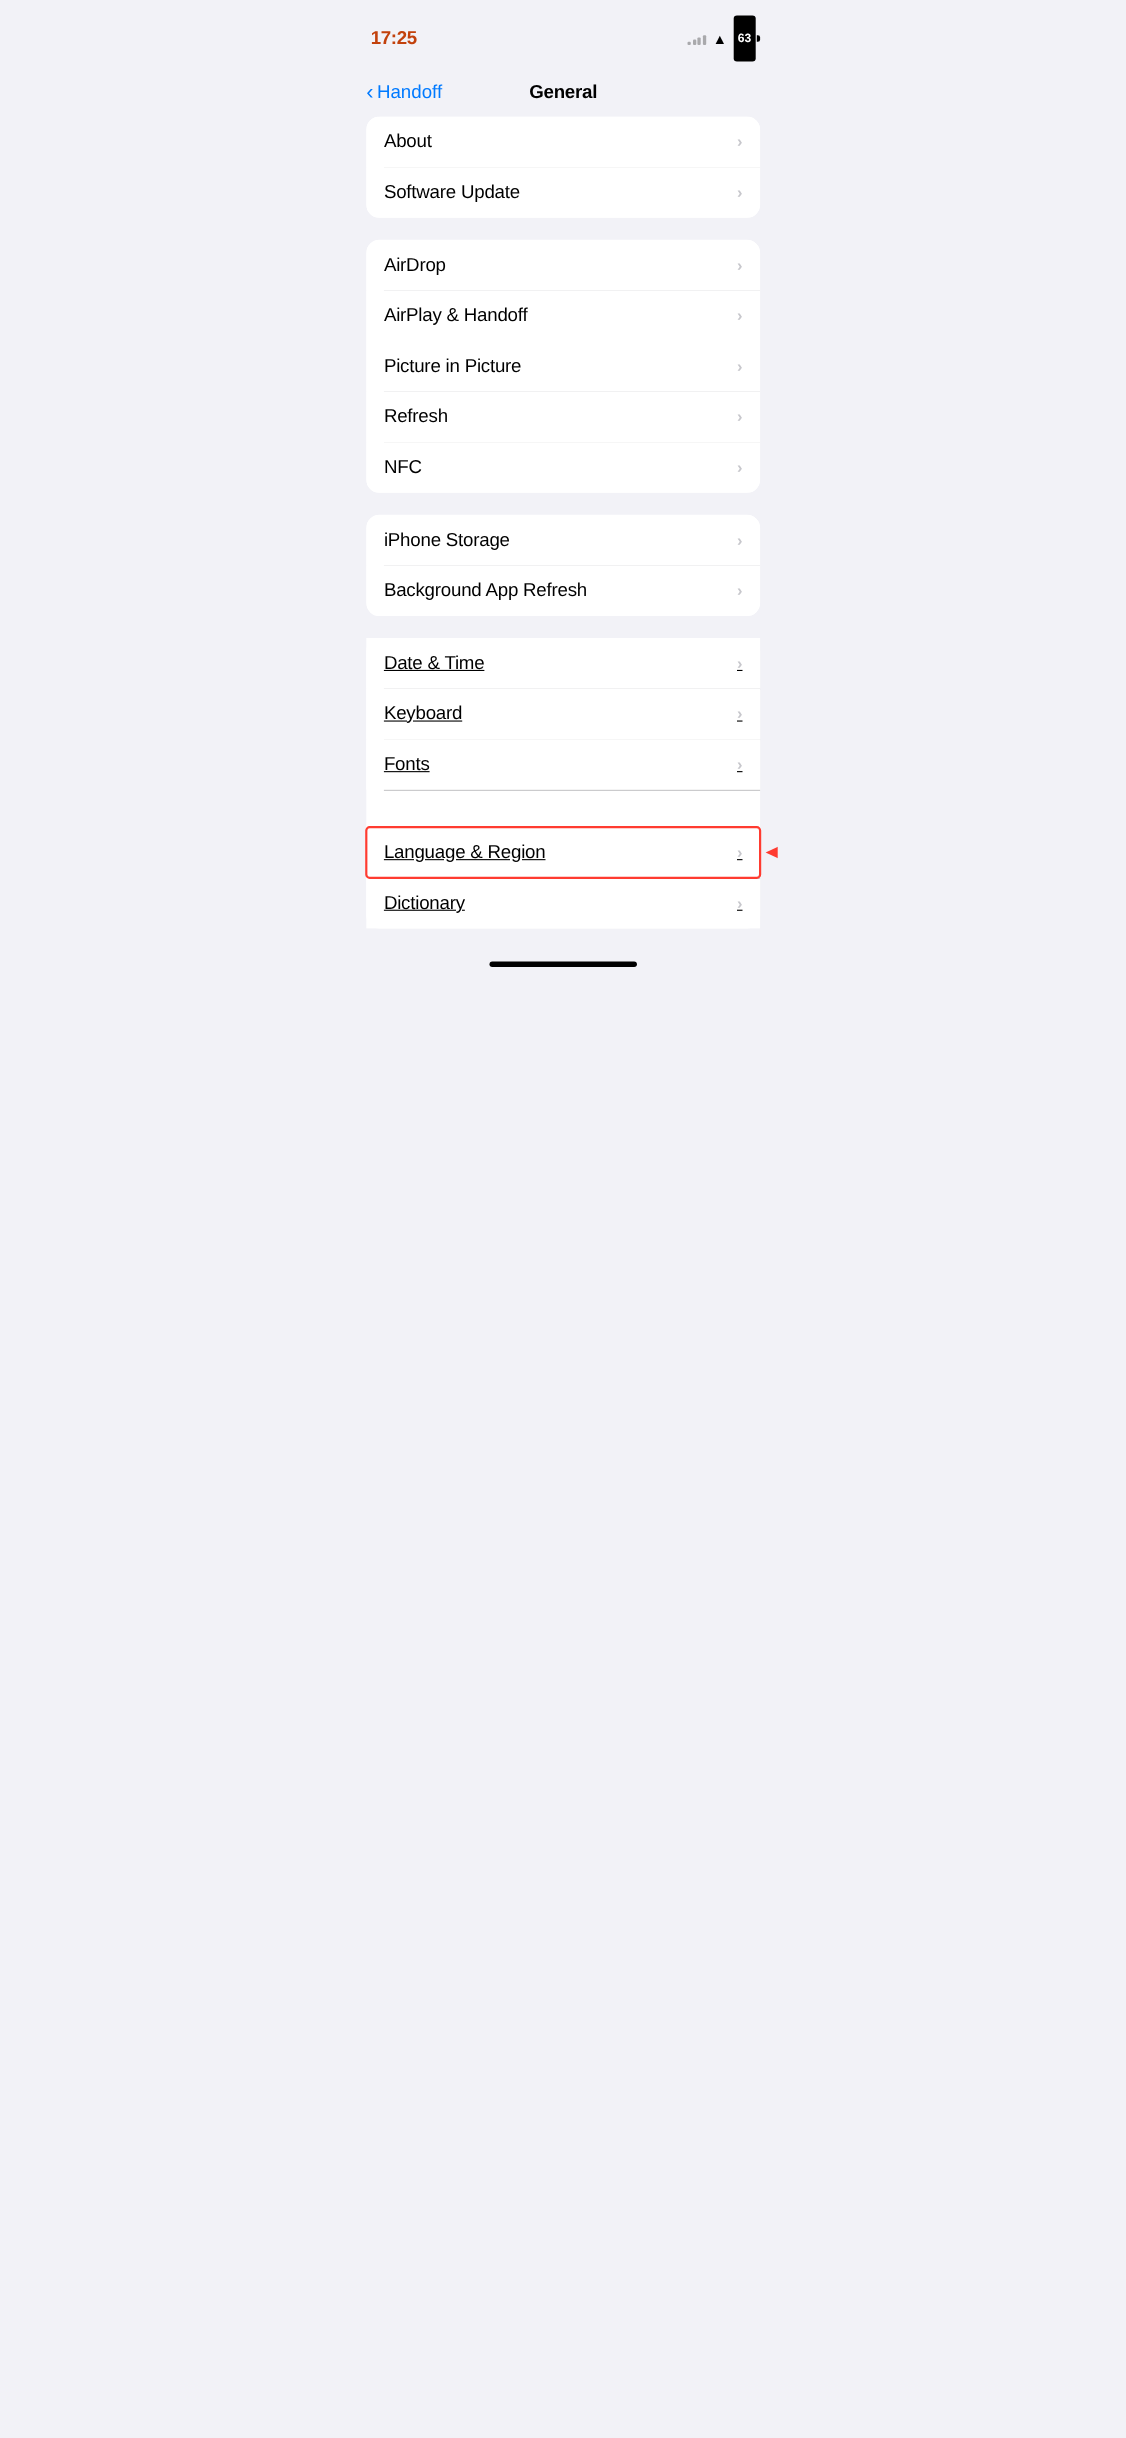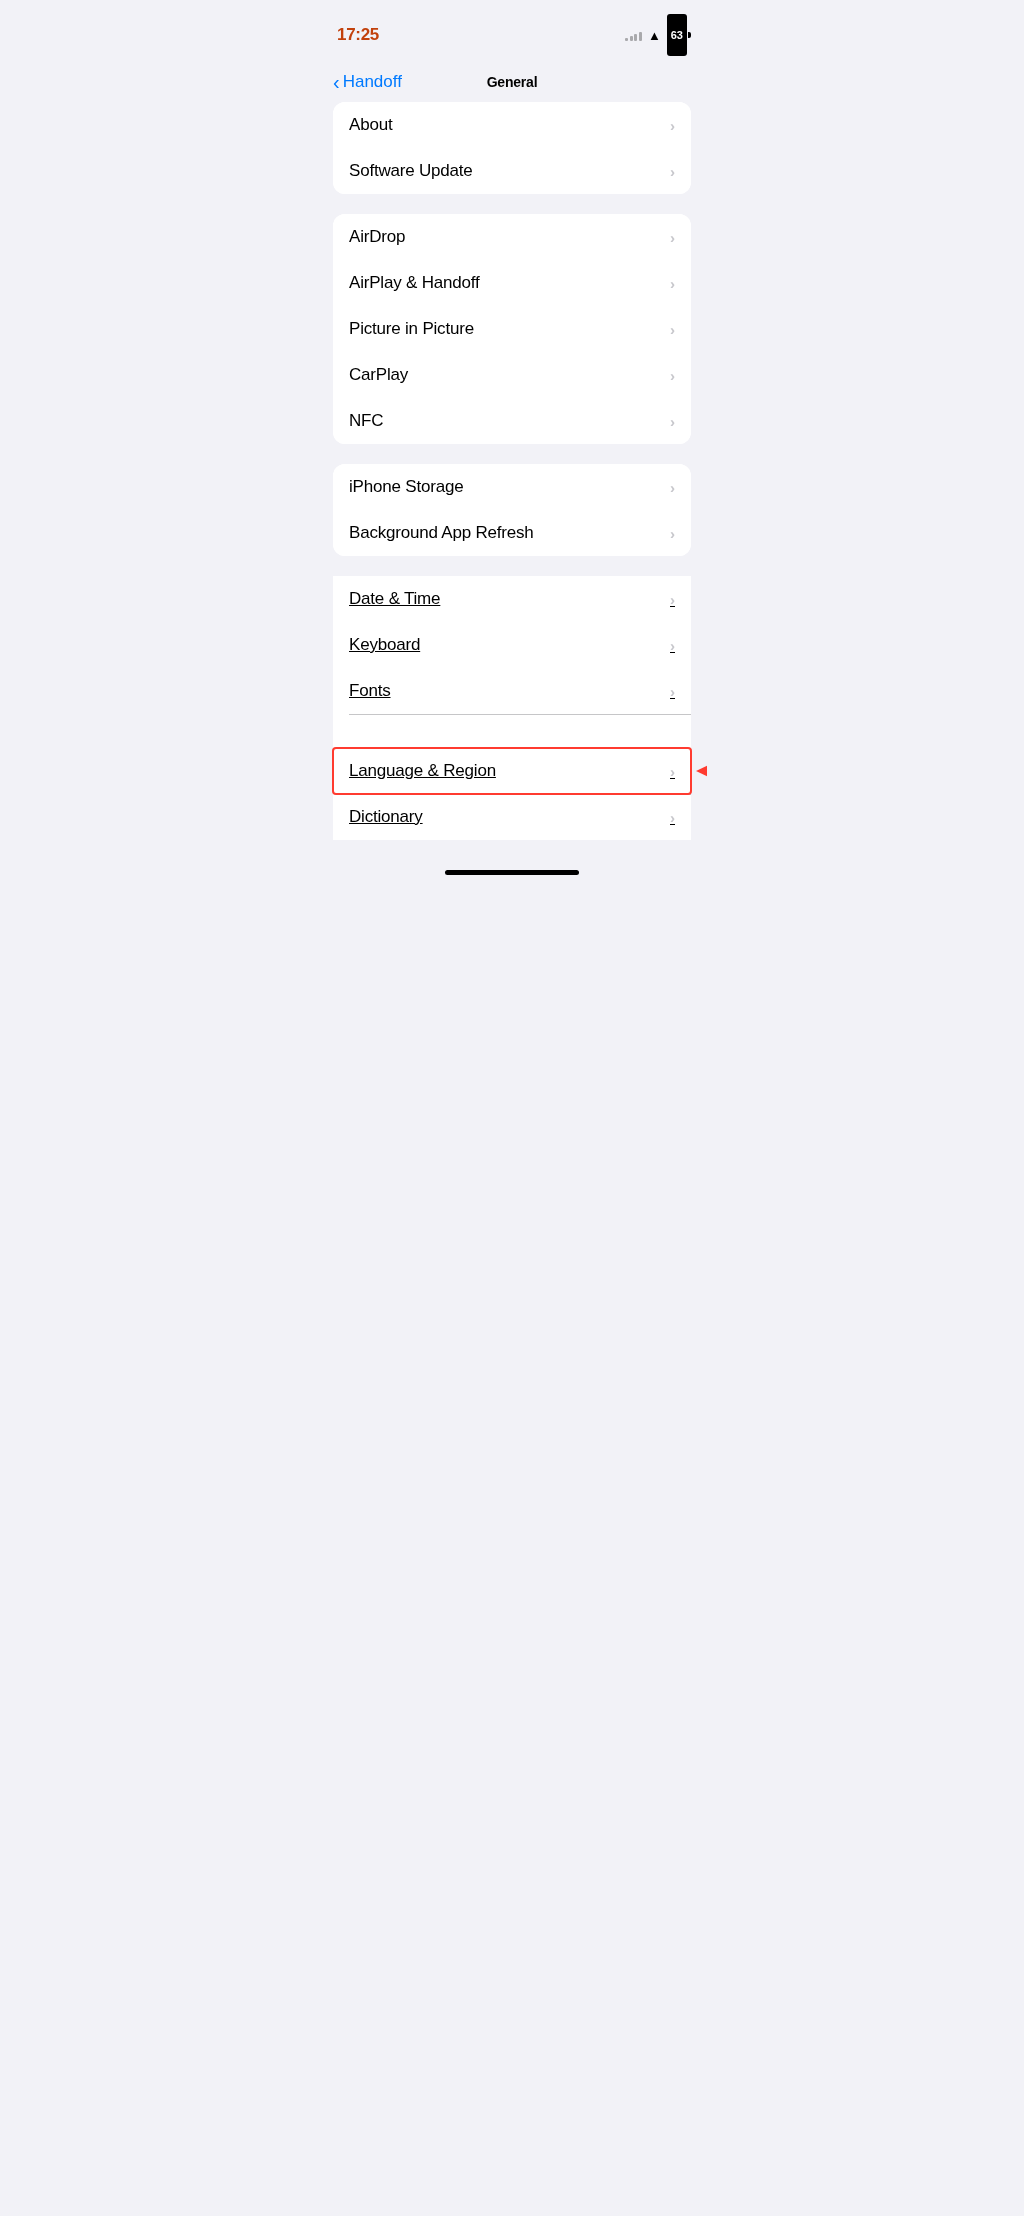--- a/index.html
+++ b/index.html
@@ -110,21 +110,21 @@
       cursor: pointer;
     }
 
     .nav-back-chevron {
       font-size: 20px;
       line-height: 1;
       margin-top: -1px;
     }
 
     .nav-title {
-      font-size: 14px;
+      font-size: 17px;
       font-weight: 600;
       color: #000;
       letter-spacing: -0.2px;
     }
 
     .content {
       padding: 0 16px;
     }
 
     .section {
@@ -241,21 +241,21 @@
     </div>
     <div class="list-item">
       <span class="list-item-label">AirPlay &amp; Handoff</span>
       <span class="chevron-right">›</span>
     </div>
     <div class="list-item">
       <span class="list-item-label">Picture in Picture</span>
       <span class="chevron-right">›</span>
     </div>
     <div class="list-item">
-      <span class="list-item-label">CarPlay</span>
+      <span class="list-item-label">Refresh</span>
       <span class="chevron-right">›</span>
     </div>
     <div class="list-item">
       <span class="list-item-label">NFC</span>
       <span class="chevron-right">›</span>
     </div>
   </div>
 
   <div class="section">
     <div class="list-item">

